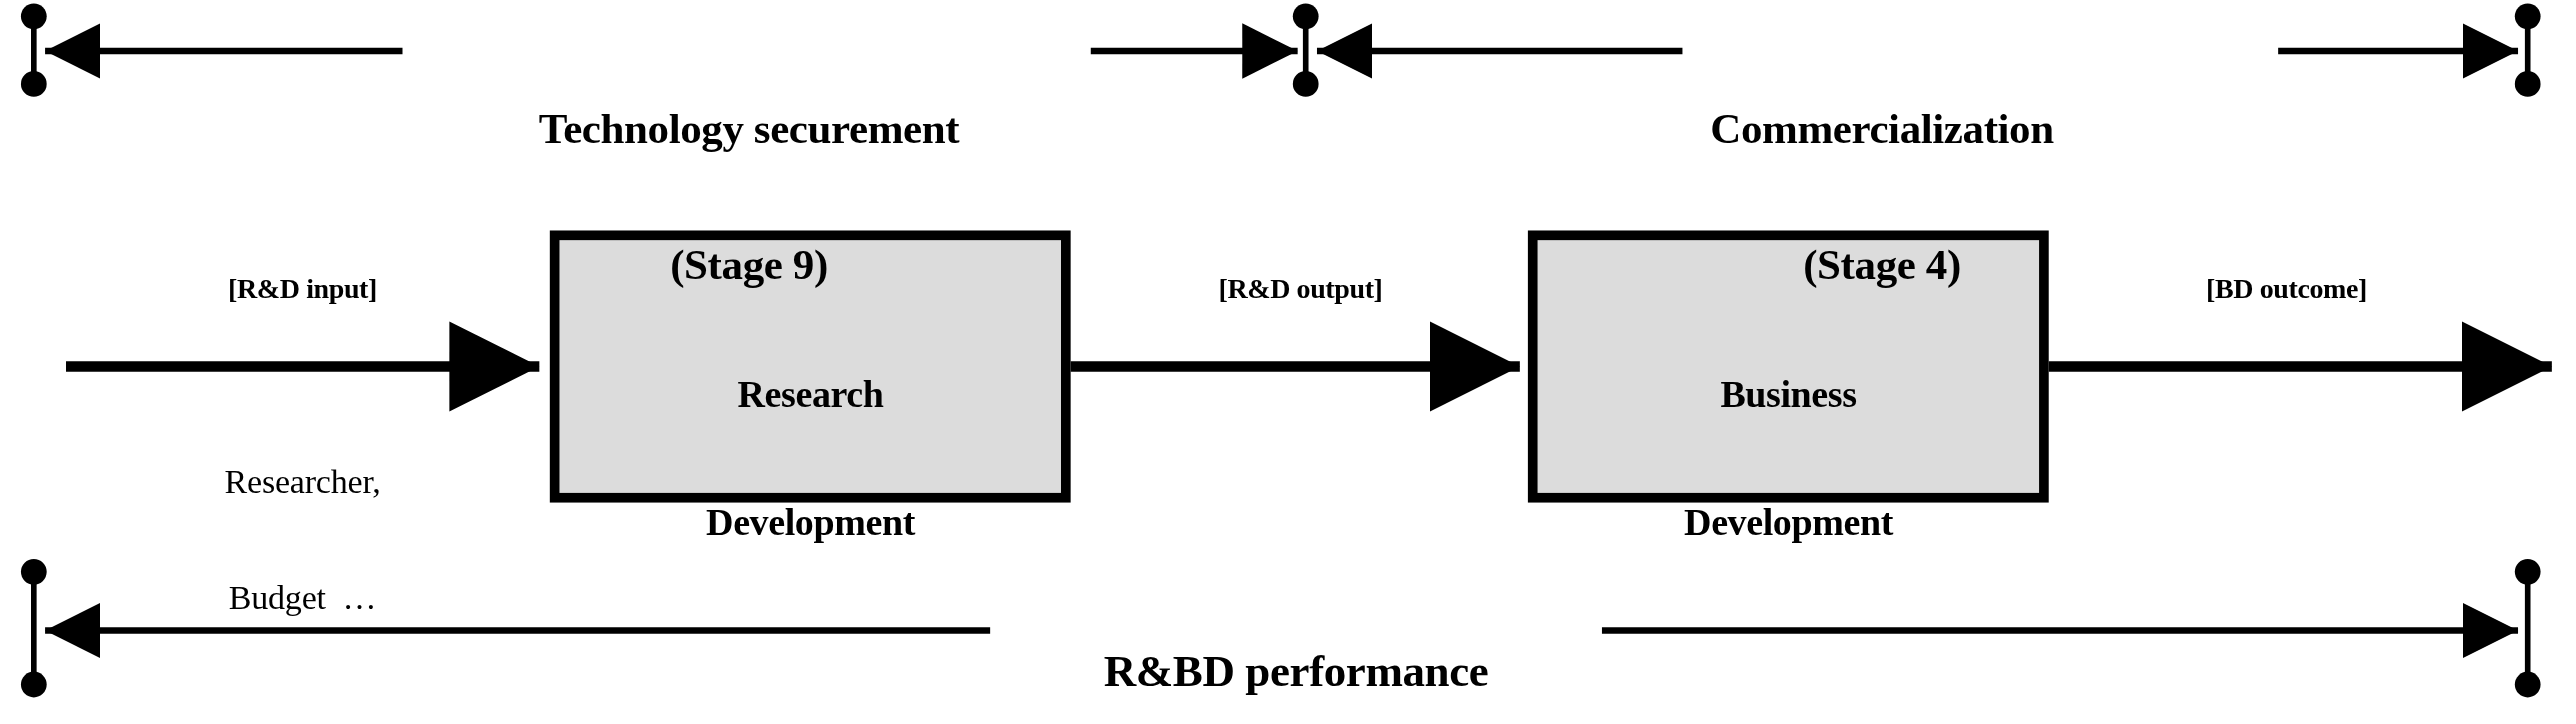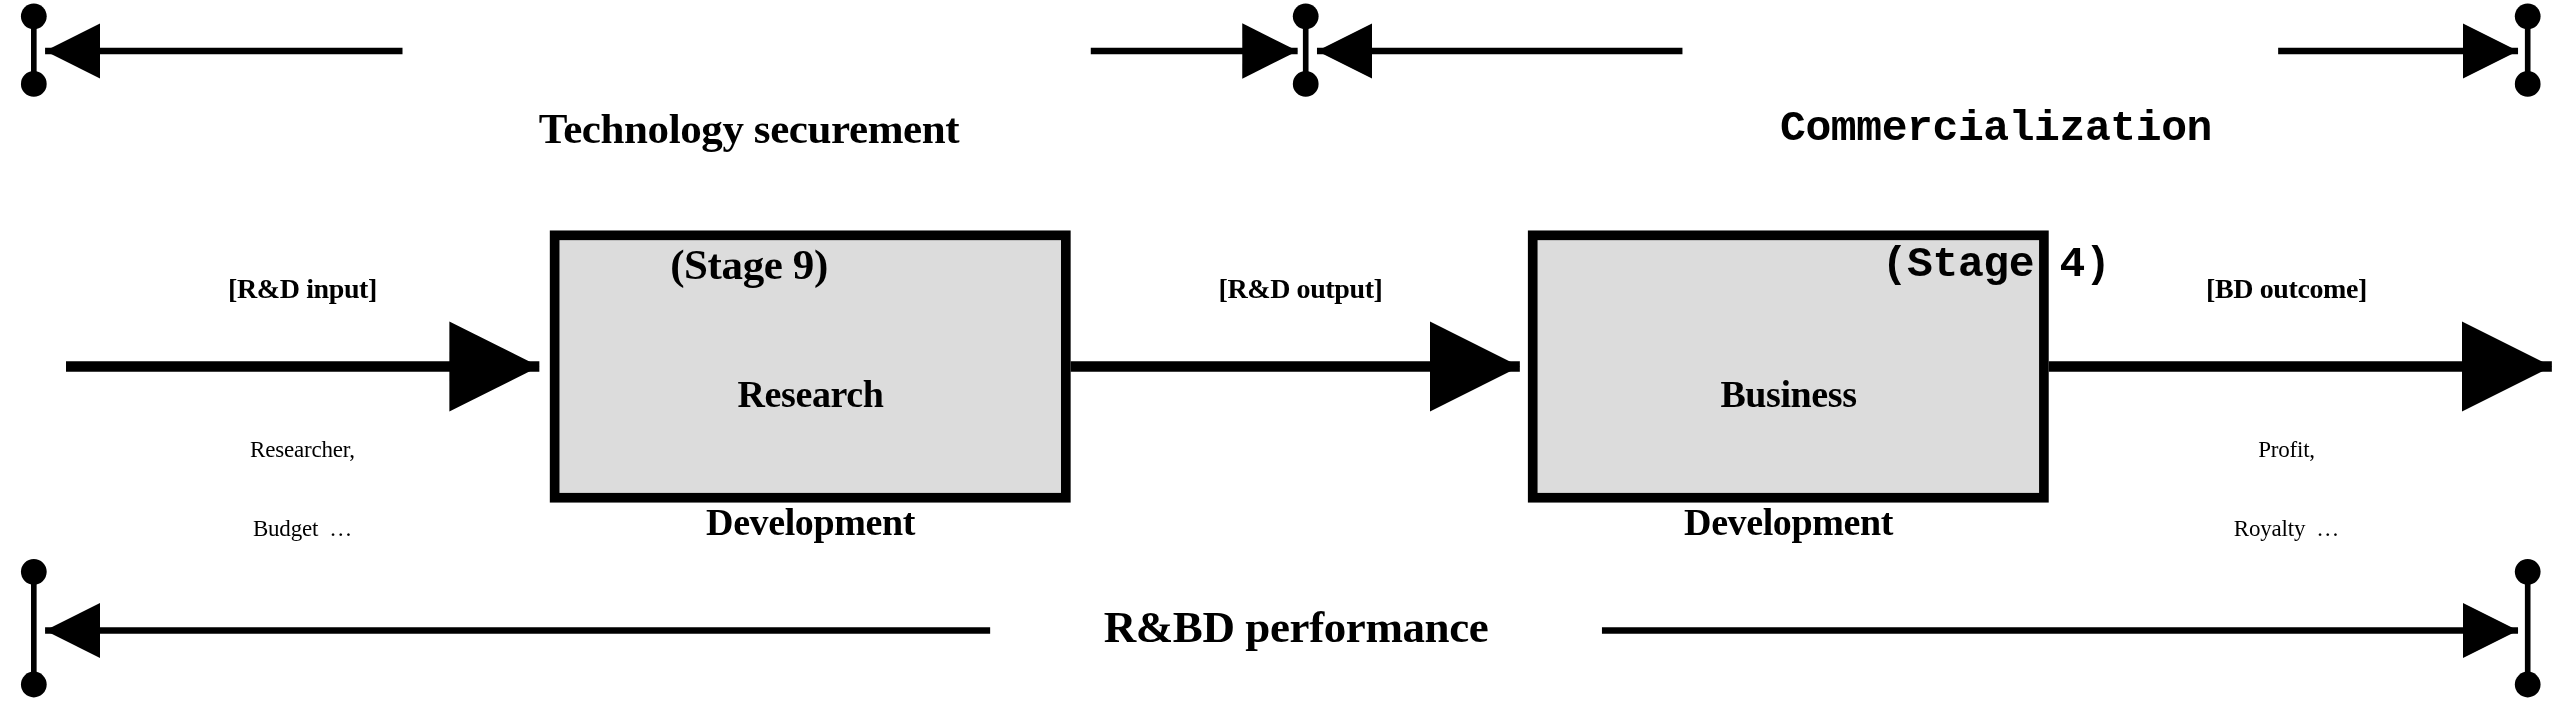--- a/index.html
+++ b/index.html
@@ -54,30 +54,31 @@
   
   .flow-tag {
     font-weight: bold;
     font-size: 28px;
     letter-spacing: -0.4px;
   }
 
   
   .flow-examples {
     font-weight: normal;
-    font-size: 23px;
+    font-size: 34px;
     line-height: 1.14;
     letter-spacing: -0.2px;
   }
 
   
   .perf-title {
     font-weight: bold;
     font-size: 45px;
     letter-spacing: -0.4px;
+    margin-top: 44px;
   }
 </style>
 </head>
 <body>
 
 <div id="canvas">
 
   <svg id="diagram-svg" viewBox="0 0 3200 900" xmlns="http://www.w3.org/2000/svg">
     <defs>
       <marker id="arrowR" markerWidth="9" markerHeight="9" refX="8.6" refY="4.5" orient="auto" markerUnits="strokeWidth">
@@ -145,21 +146,21 @@
       <line x1="1230" y1="783" x2="56" y2="783" stroke="#000" stroke-width="8" marker-end="url(#arrowL)"></line>
       <line x1="1990" y1="783" x2="3128" y2="783" stroke="#000" stroke-width="8" marker-end="url(#arrowR)"></line>
     </g>
   </svg>
 
   <div class="tlabel stage-title" style="left:427px; top:14.5px; width:644px;">
     <div>Technology securement</div>
     <div>(Stage 9)</div>
   </div>
 
-  <div class="tlabel stage-title" style="left:1690px; top:14.5px; width:612px;font-family:Liberation Mono, monospace;">
+  <div class="tlabel stage-title" style="left:1576px; top:14.5px; width:612px;">
     <div>Commercialization</div>
     <div>(Stage 4)</div>
   </div>
 
   <div class="tlabel flow-tag" style="left:81px; top:274px; width:443px;">[R&amp;D input]</div>
   <div class="tlabel flow-examples" style="left:81px; top:385px; width:443px;">
     <div>Researcher,</div>
     <div>Budget  …</div>
   </div>
 
@@ -171,21 +172,17 @@
   <div class="tlabel flow-tag" style="left:1087px; top:274px; width:427px;">[R&amp;D output]</div>
   <div class="tlabel flow-examples" style="left:1087px; top:385px; width:427px;">
   </div>
 
   <div class="tlabel box-title" style="left:1533px; top:288px; width:511px;">
     <div>Business</div>
     <div>Development</div>
   </div>
 
   <div class="tlabel flow-tag" style="left:2061px; top:274px; width:451px;">[BD outcome]</div>
-  <div class="tlabel flow-examples" style="left:2061px; top:385px; width:451px;">
-    <div>Profit,</div>
-    <div>Royalty  …</div>
-  </div>
 
   <div class="tlabel perf-title" style="left:974px; top:604px; width:644px;">R&amp;BD performance</div>
 
 </div>
 
 
 </body></html>

